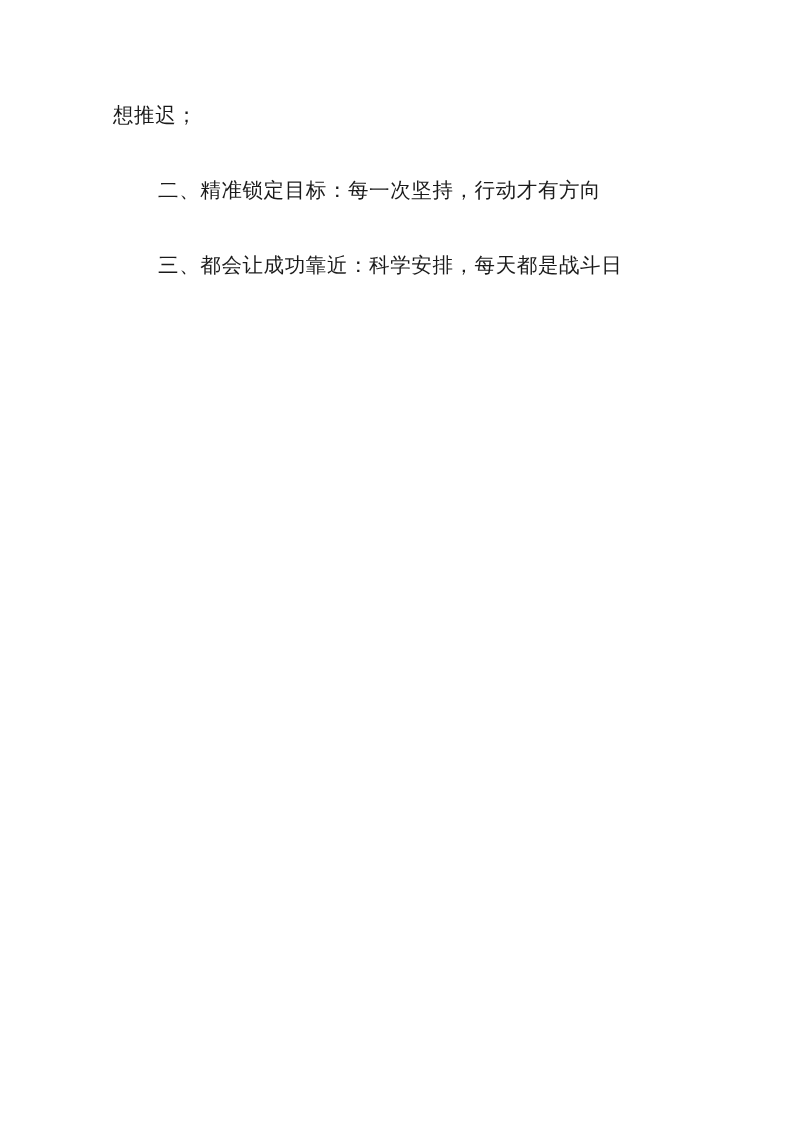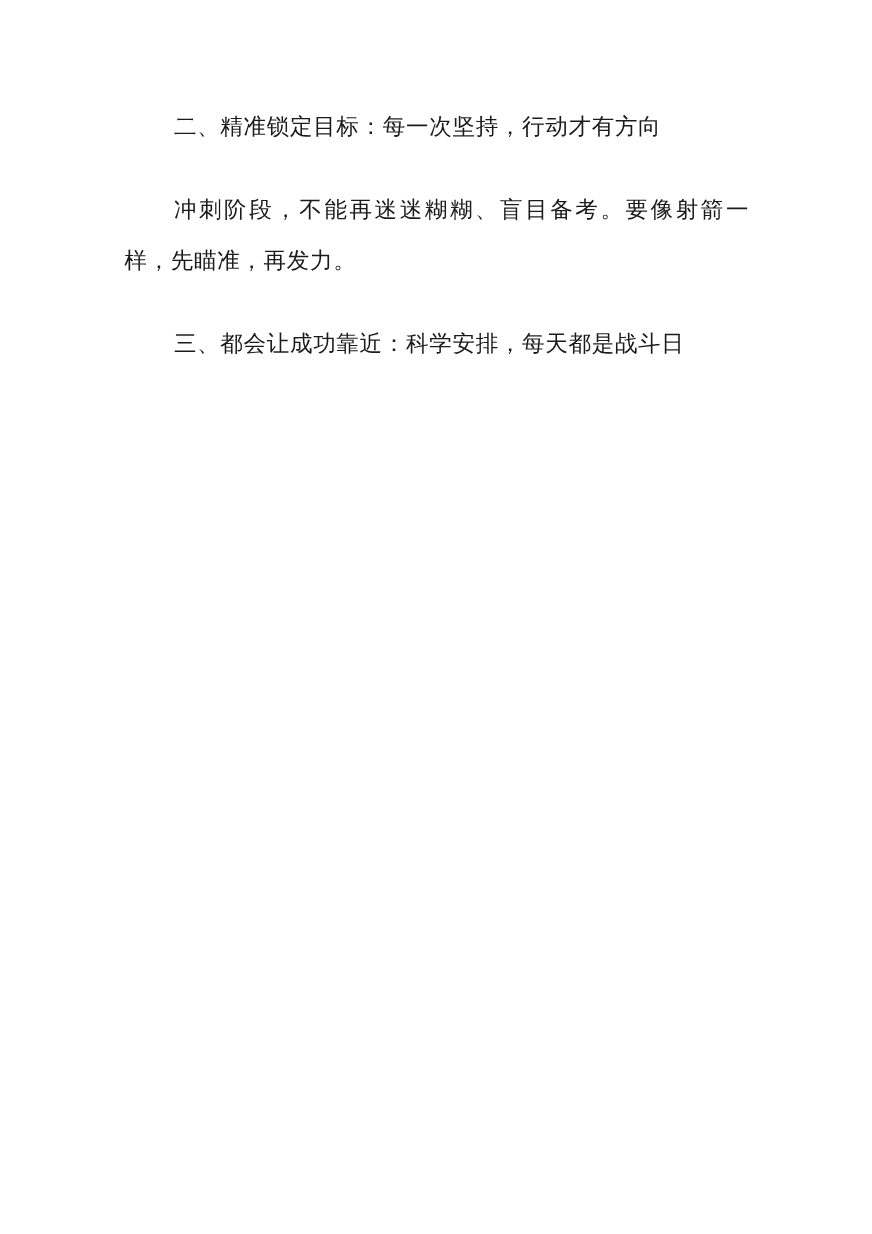--- a/index.html
+++ b/index.html
@@ -37,17 +37,17 @@
   }
   p + p {
     margin-top: 28px;
   }
 </style>
 </head>
 <body>
 
 <div class="page">
   <div class="content">
+    <p class="">想推迟；</p>
     <p class="indent">二、精准锁定目标：每一次坚持，行动才有方向</p>
-    <p class="indent">冲刺阶段，不能再迷迷糊糊、盲目备考。要像射箭一样，先瞄准，再发力。</p>
     <p class="indent">三、都会让成功靠近：科学安排，每天都是战斗日</p>
   </div>
 </div>
 
 </body></html>

